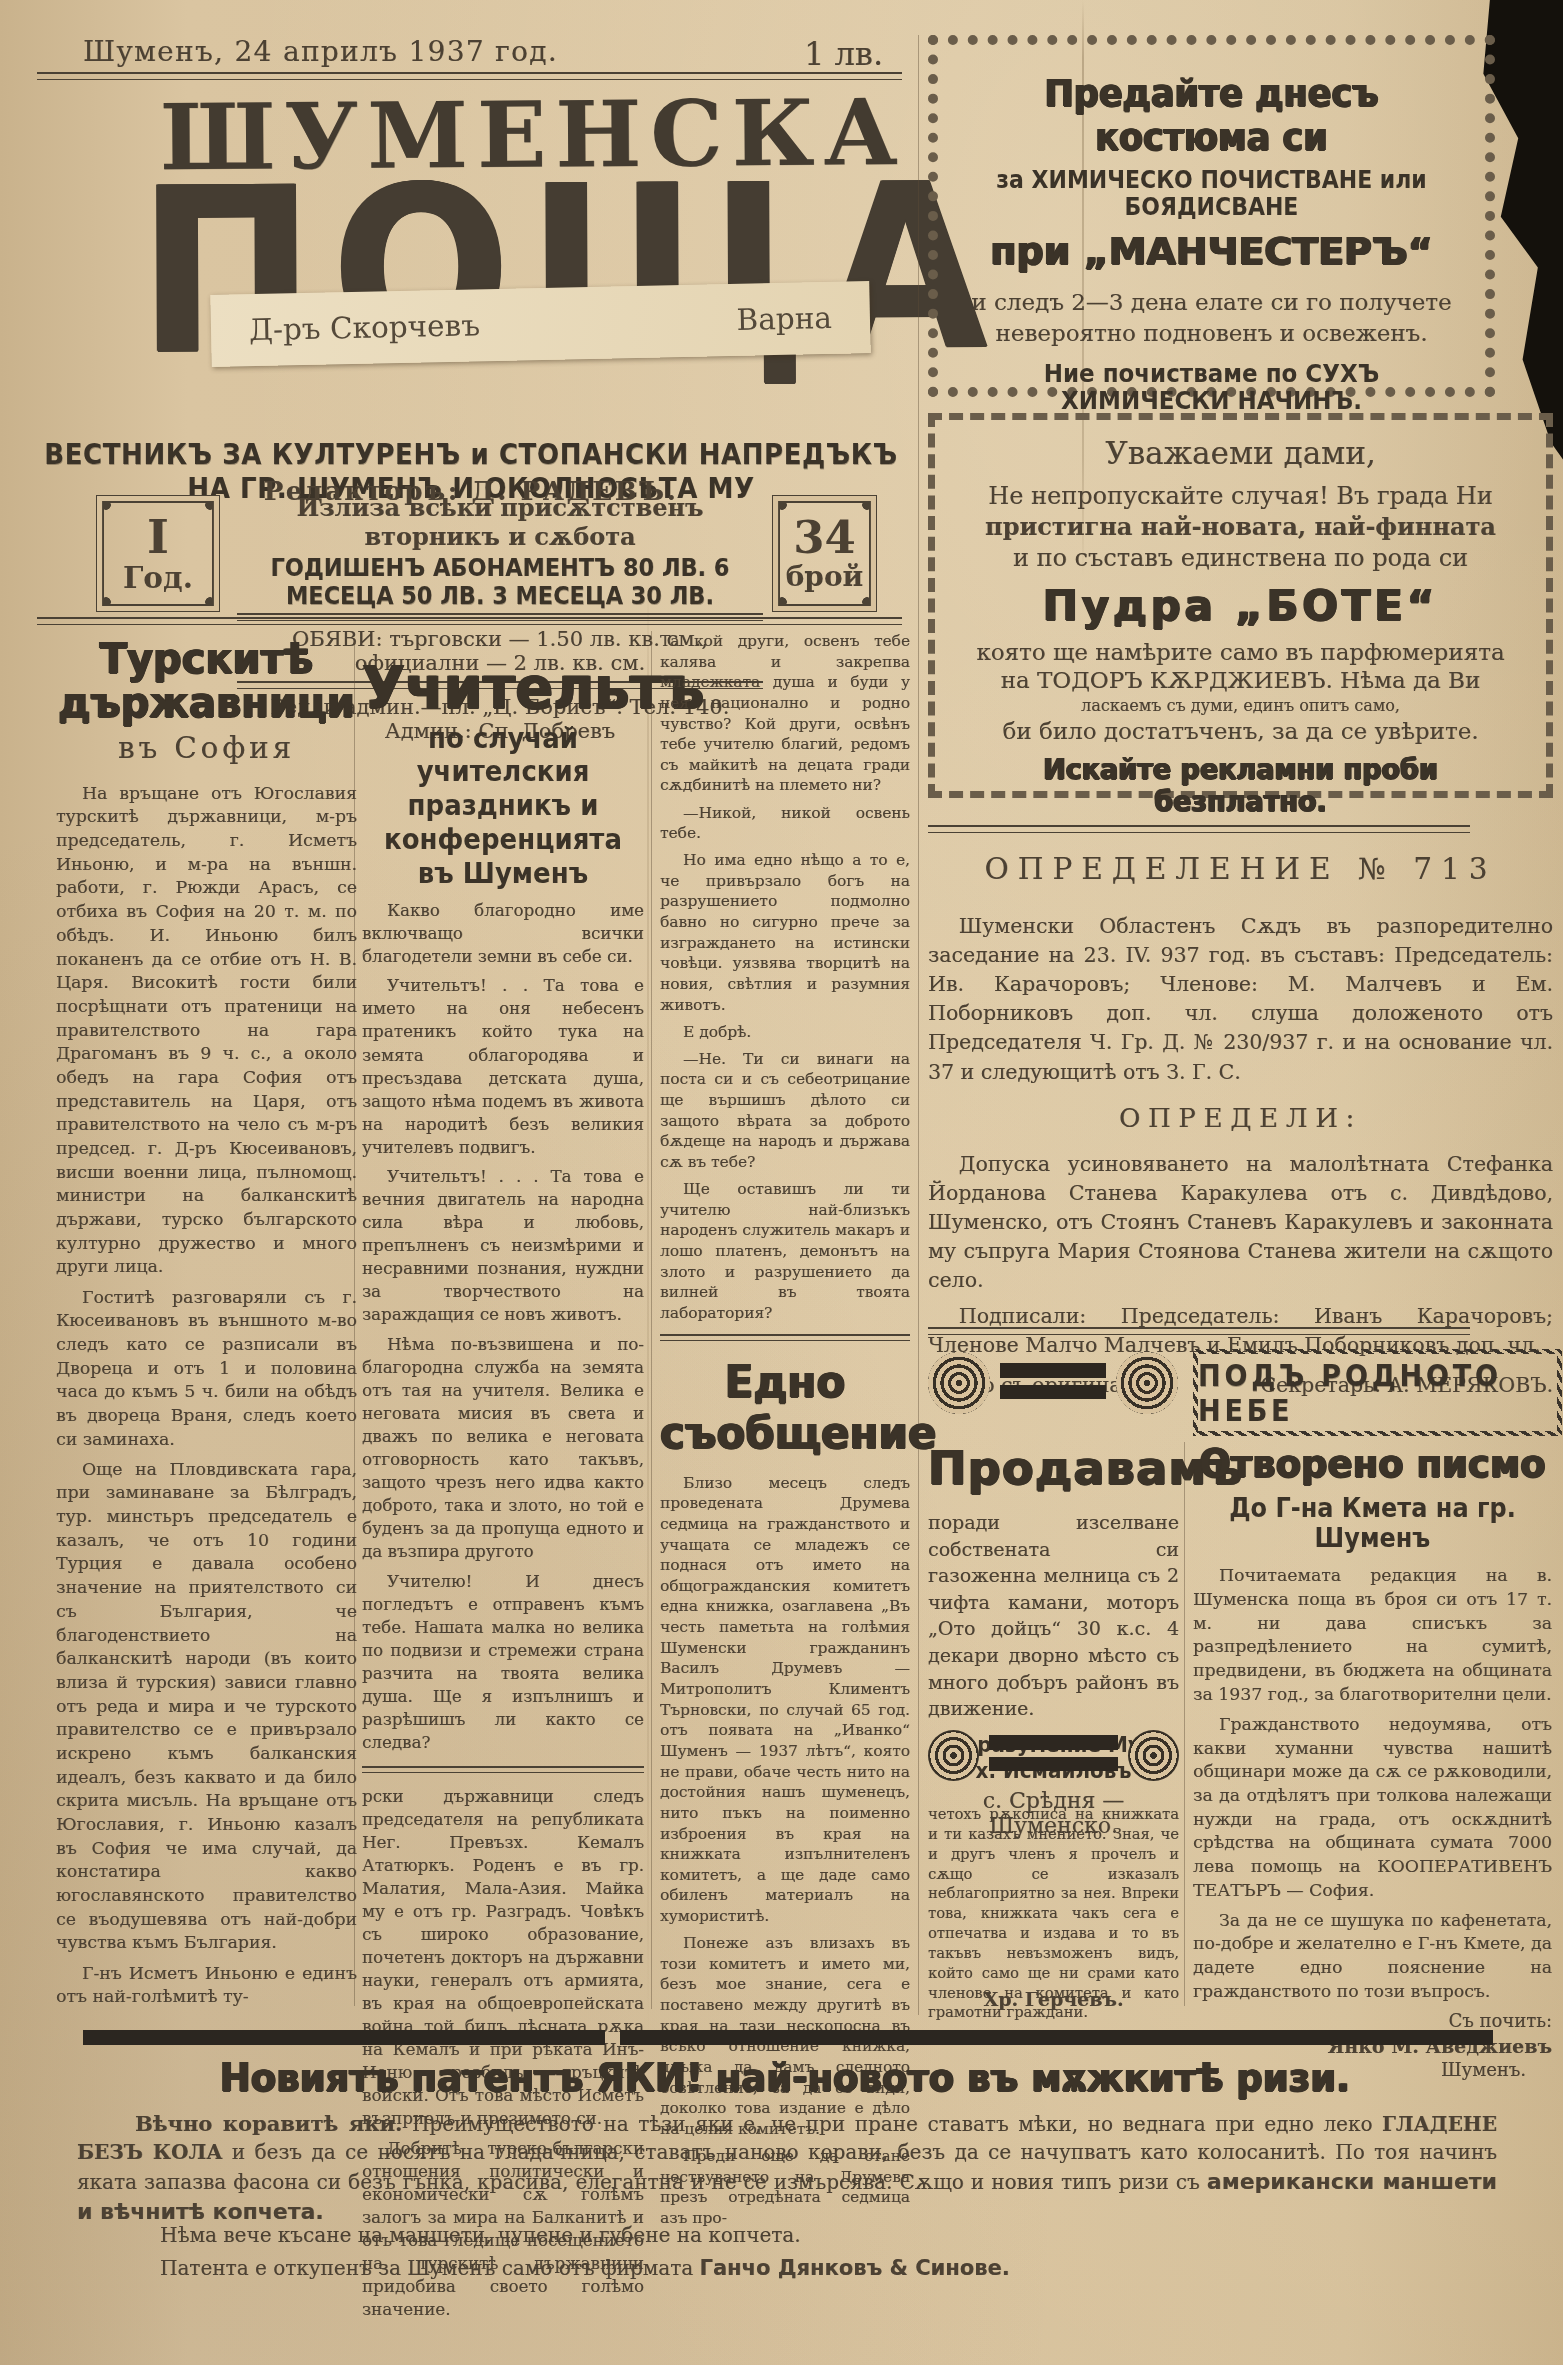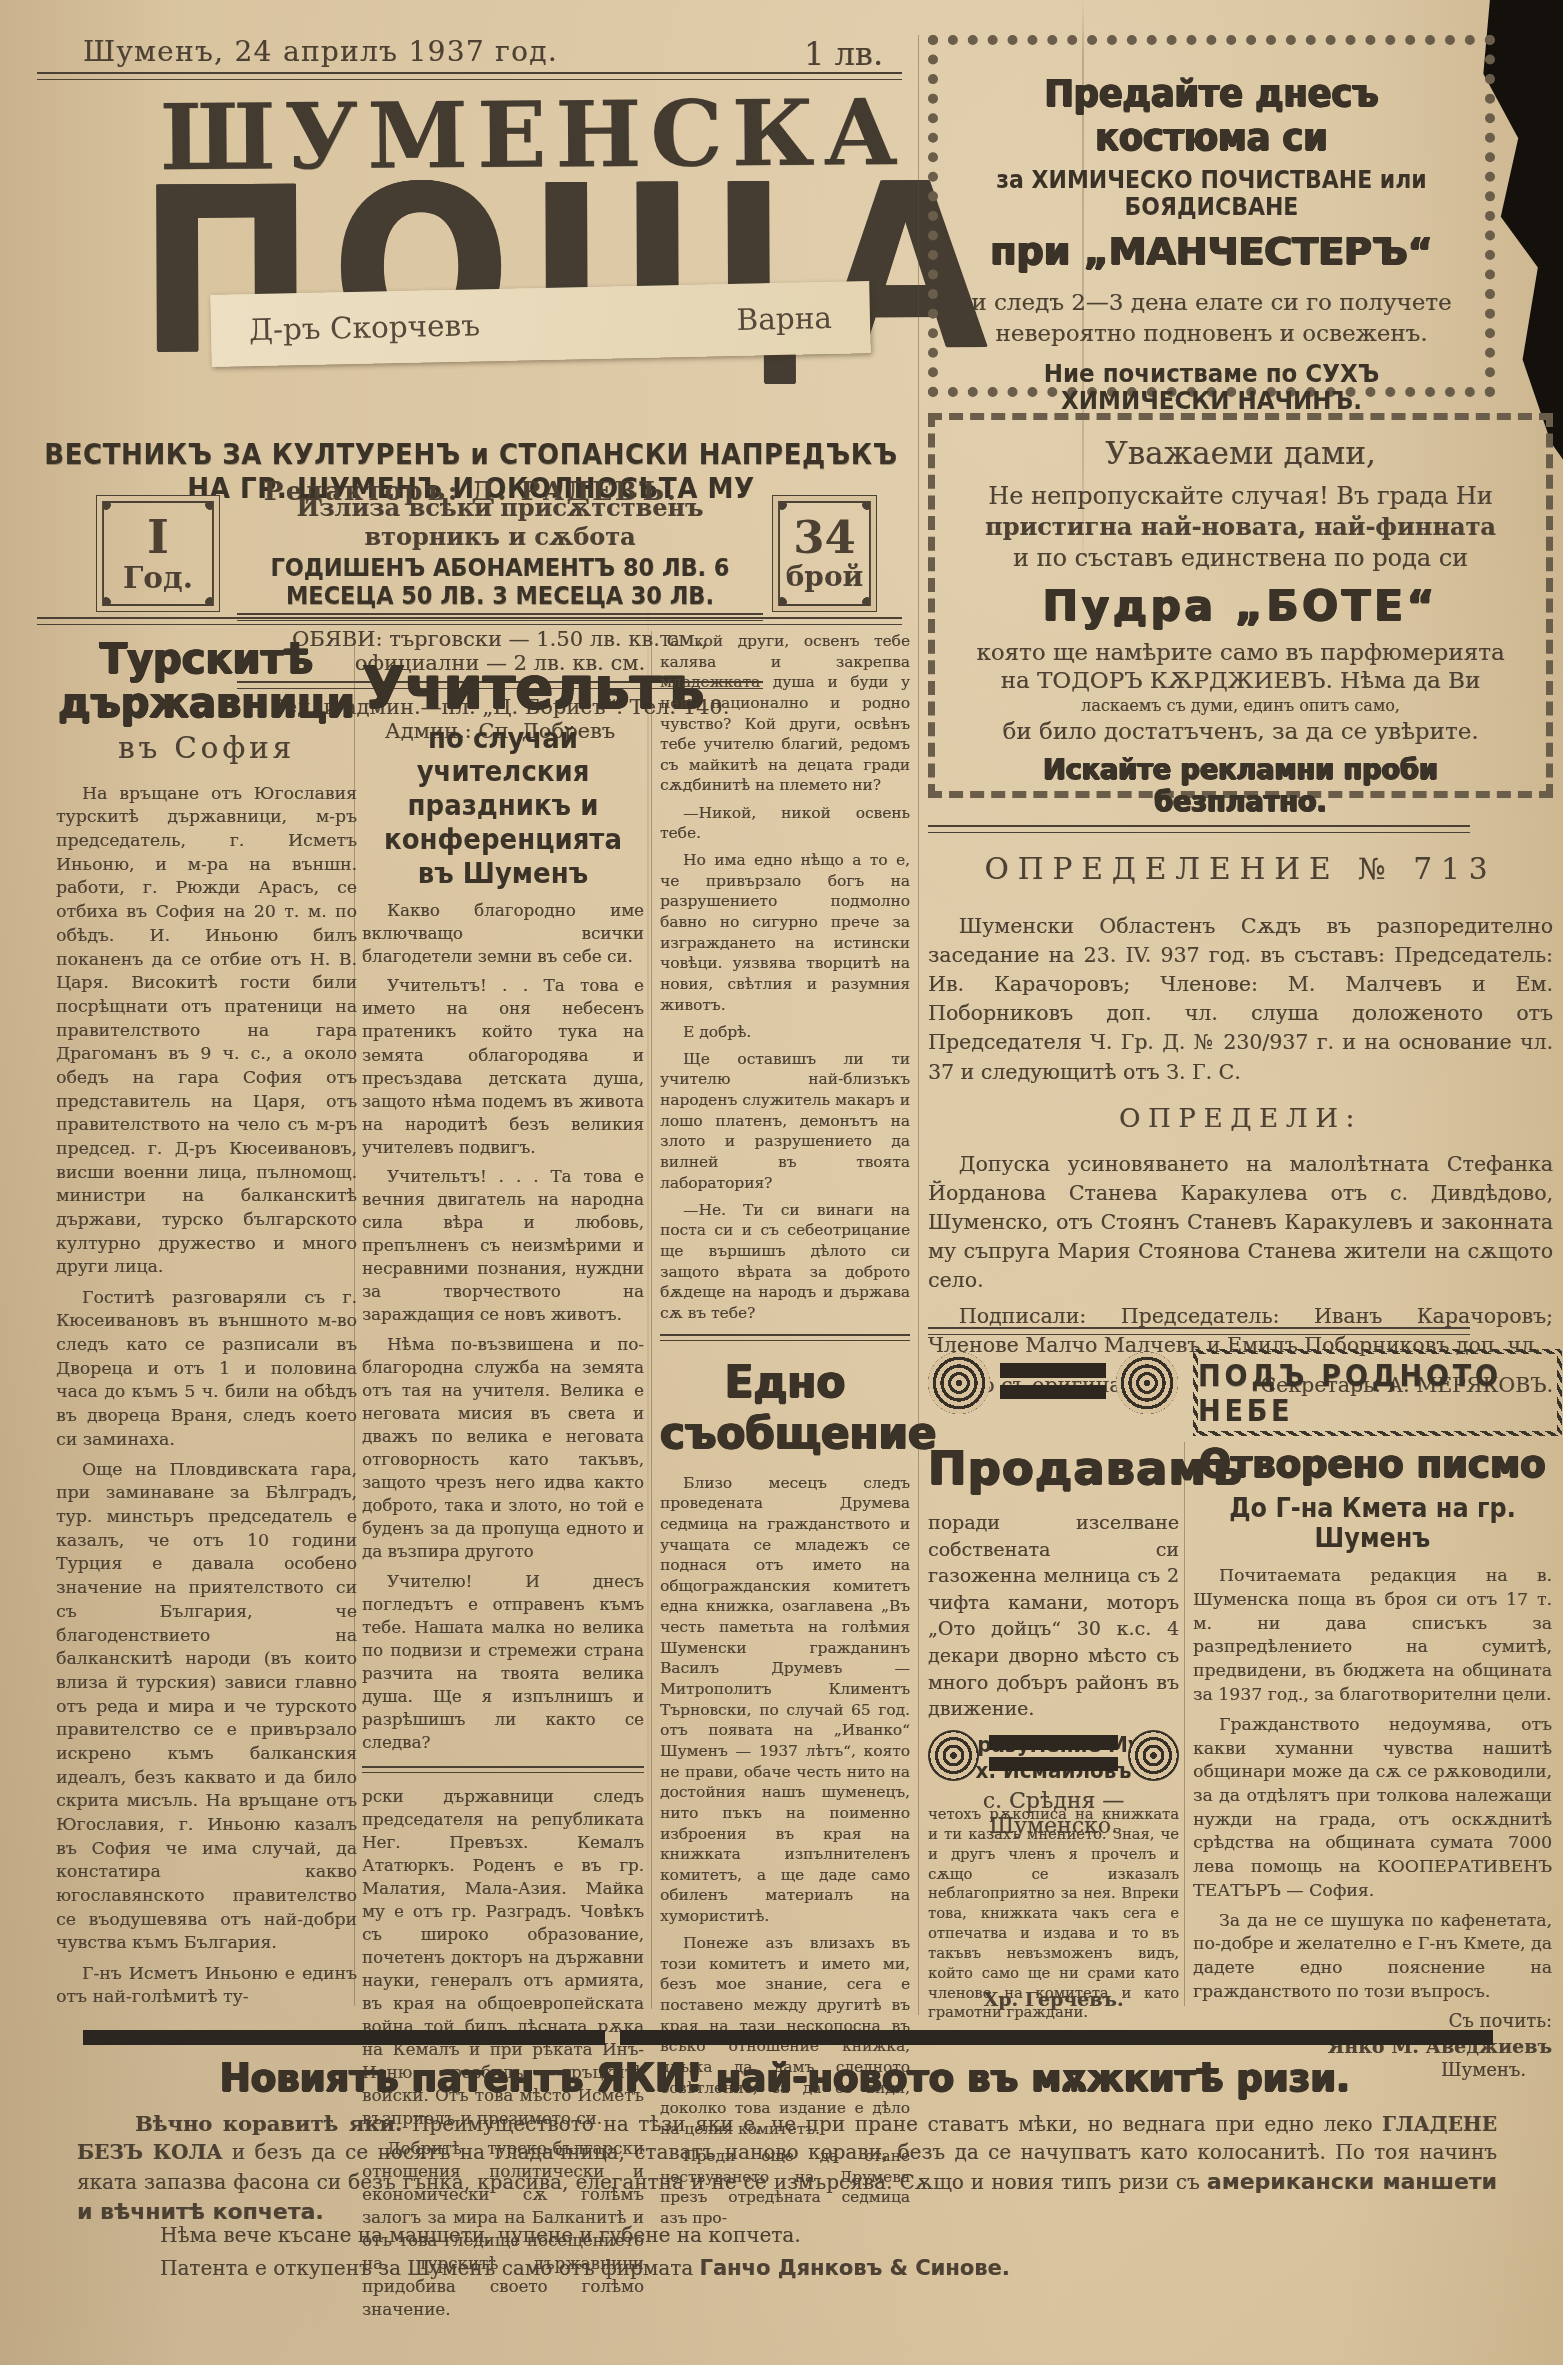--- a/index.html
+++ b/index.html
@@ -108,22 +108,22 @@
       <p>Добритѣ турско-български отношения политически и економически сѫ голѣмъ залогъ за мира на Балканитѣ и отъ това гледище посещението на турскитѣ държавници придобива своето голѣмо значение.</p>
     </div>
   </div>
 
   <div class="t" style="left:660px;top:631px;width:250px;">
     <div class="bodytxt just soft" style="font-size:15.4px;line-height:1.34;">
       <p style="text-indent:0;">Та кой други, освенъ тебе калява и закрепва младежката душа и буди у нея национално и родно чувство? Кой други, освѣнъ тебе учителю благий, редомъ съ майкитѣ на децата гради сѫдбинитѣ на племето ни?</p>
       <p>—Никой, никой освень тебе.</p>
       <p>Но има едно нѣщо а то е, че привързало богъ на разрушението подмолно бавно но сигурно прече за изграждането на истински човѣци. уязвява творцитѣ на новия, свѣтлия и разумния животъ.</p>
       <p>Е добрѣ.</p>
+      <p>—Не. Ти си винаги на поста си и съ себеотрицание ще вършишъ дѣлото си защото вѣрата за доброто бѫдеще на народъ и държава сѫ въ тебе?</p>
       <p>Ще оставишъ ли ти учителю най-близъкъ народенъ служитель макаръ и лошо платенъ, демонътъ на злото и разрушението да вилней въ твоята лаборатория?</p>
-      <p>—Не. Ти си винаги на поста си и съ себеотрицание ще вършишъ дѣлото си защото вѣрата за доброто бѫдеще на народъ и държава сѫ въ тебе?</p>
     </div>
     <div class="hr2" style="margin:10.3px 0 16.7px 0;"></div>
     <div class="headline fat ctr" style="font-size:42px;transform:scaleY(1.05);">Едно съобщение</div>
     <div class="bodytxt just soft" style="margin-top:16.7px;font-size:15.4px;line-height:1.34;">
       <p>Близо месецъ следъ проведената Друмева седмица на гражданството и учащата се младежъ се поднася отъ името на общогражданския комитетъ една книжка, озаглавена „Въ честь паметьта на голѣмия Шуменски гражданинъ Василъ Друмевъ — Митрополитъ Климентъ Търновски, по случай 65 год. отъ появата на „Иванко“ Шуменъ — 1937 лѣтъ“, която не прави, обаче честь нито на достойния нашъ шуменецъ, нито пъкъ на поименно изброения въ края на книжката изпълнителенъ комитетъ, а ще даде само обиленъ материалъ на хумориститѣ.</p>
       <p>Понеже азъ влизахъ въ този комитетъ и името ми, безъ мое знание, сега е поставено между другитѣ въ края на тази нескопосна въ всѣко отношение книжка, длъжа да дамъ следното освѣтление, за да се види, доколко това издание е дѣло на целия комитетъ.</p>
       <p>Преди още да стане чествуването на Друмева презъ отредѣната седмица азъ про-</p>
     </div>
   </div>
 

